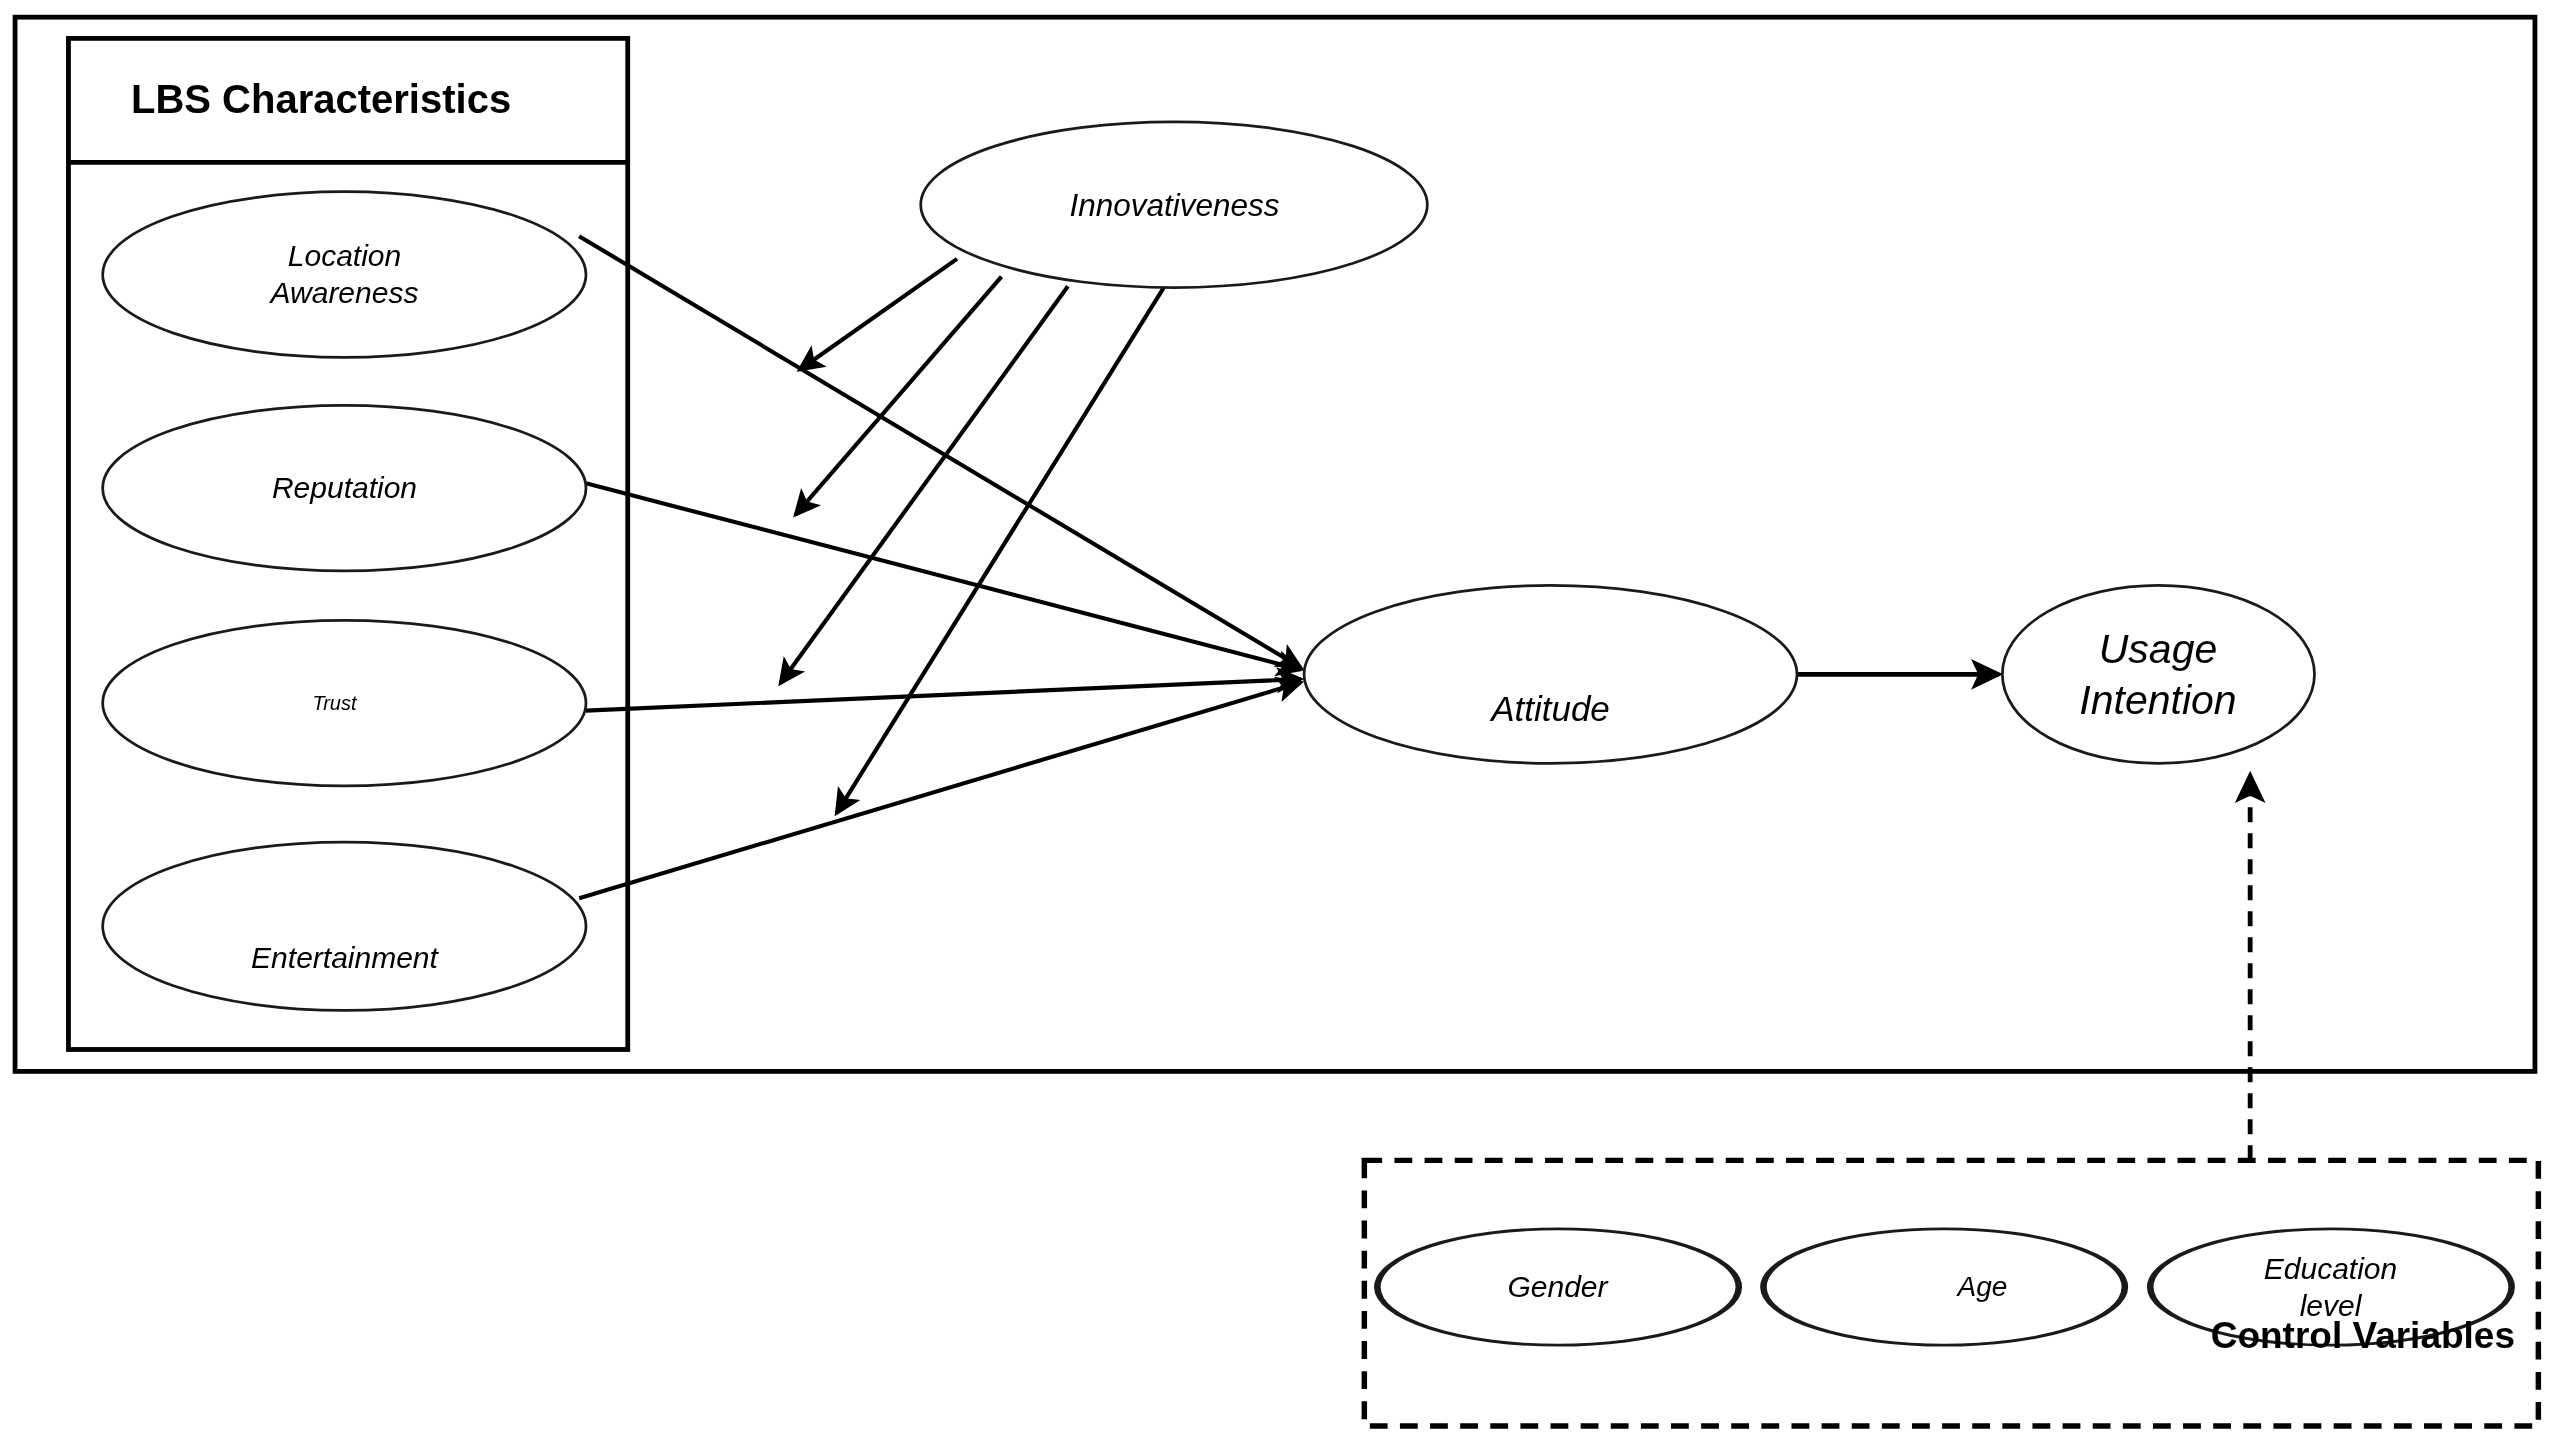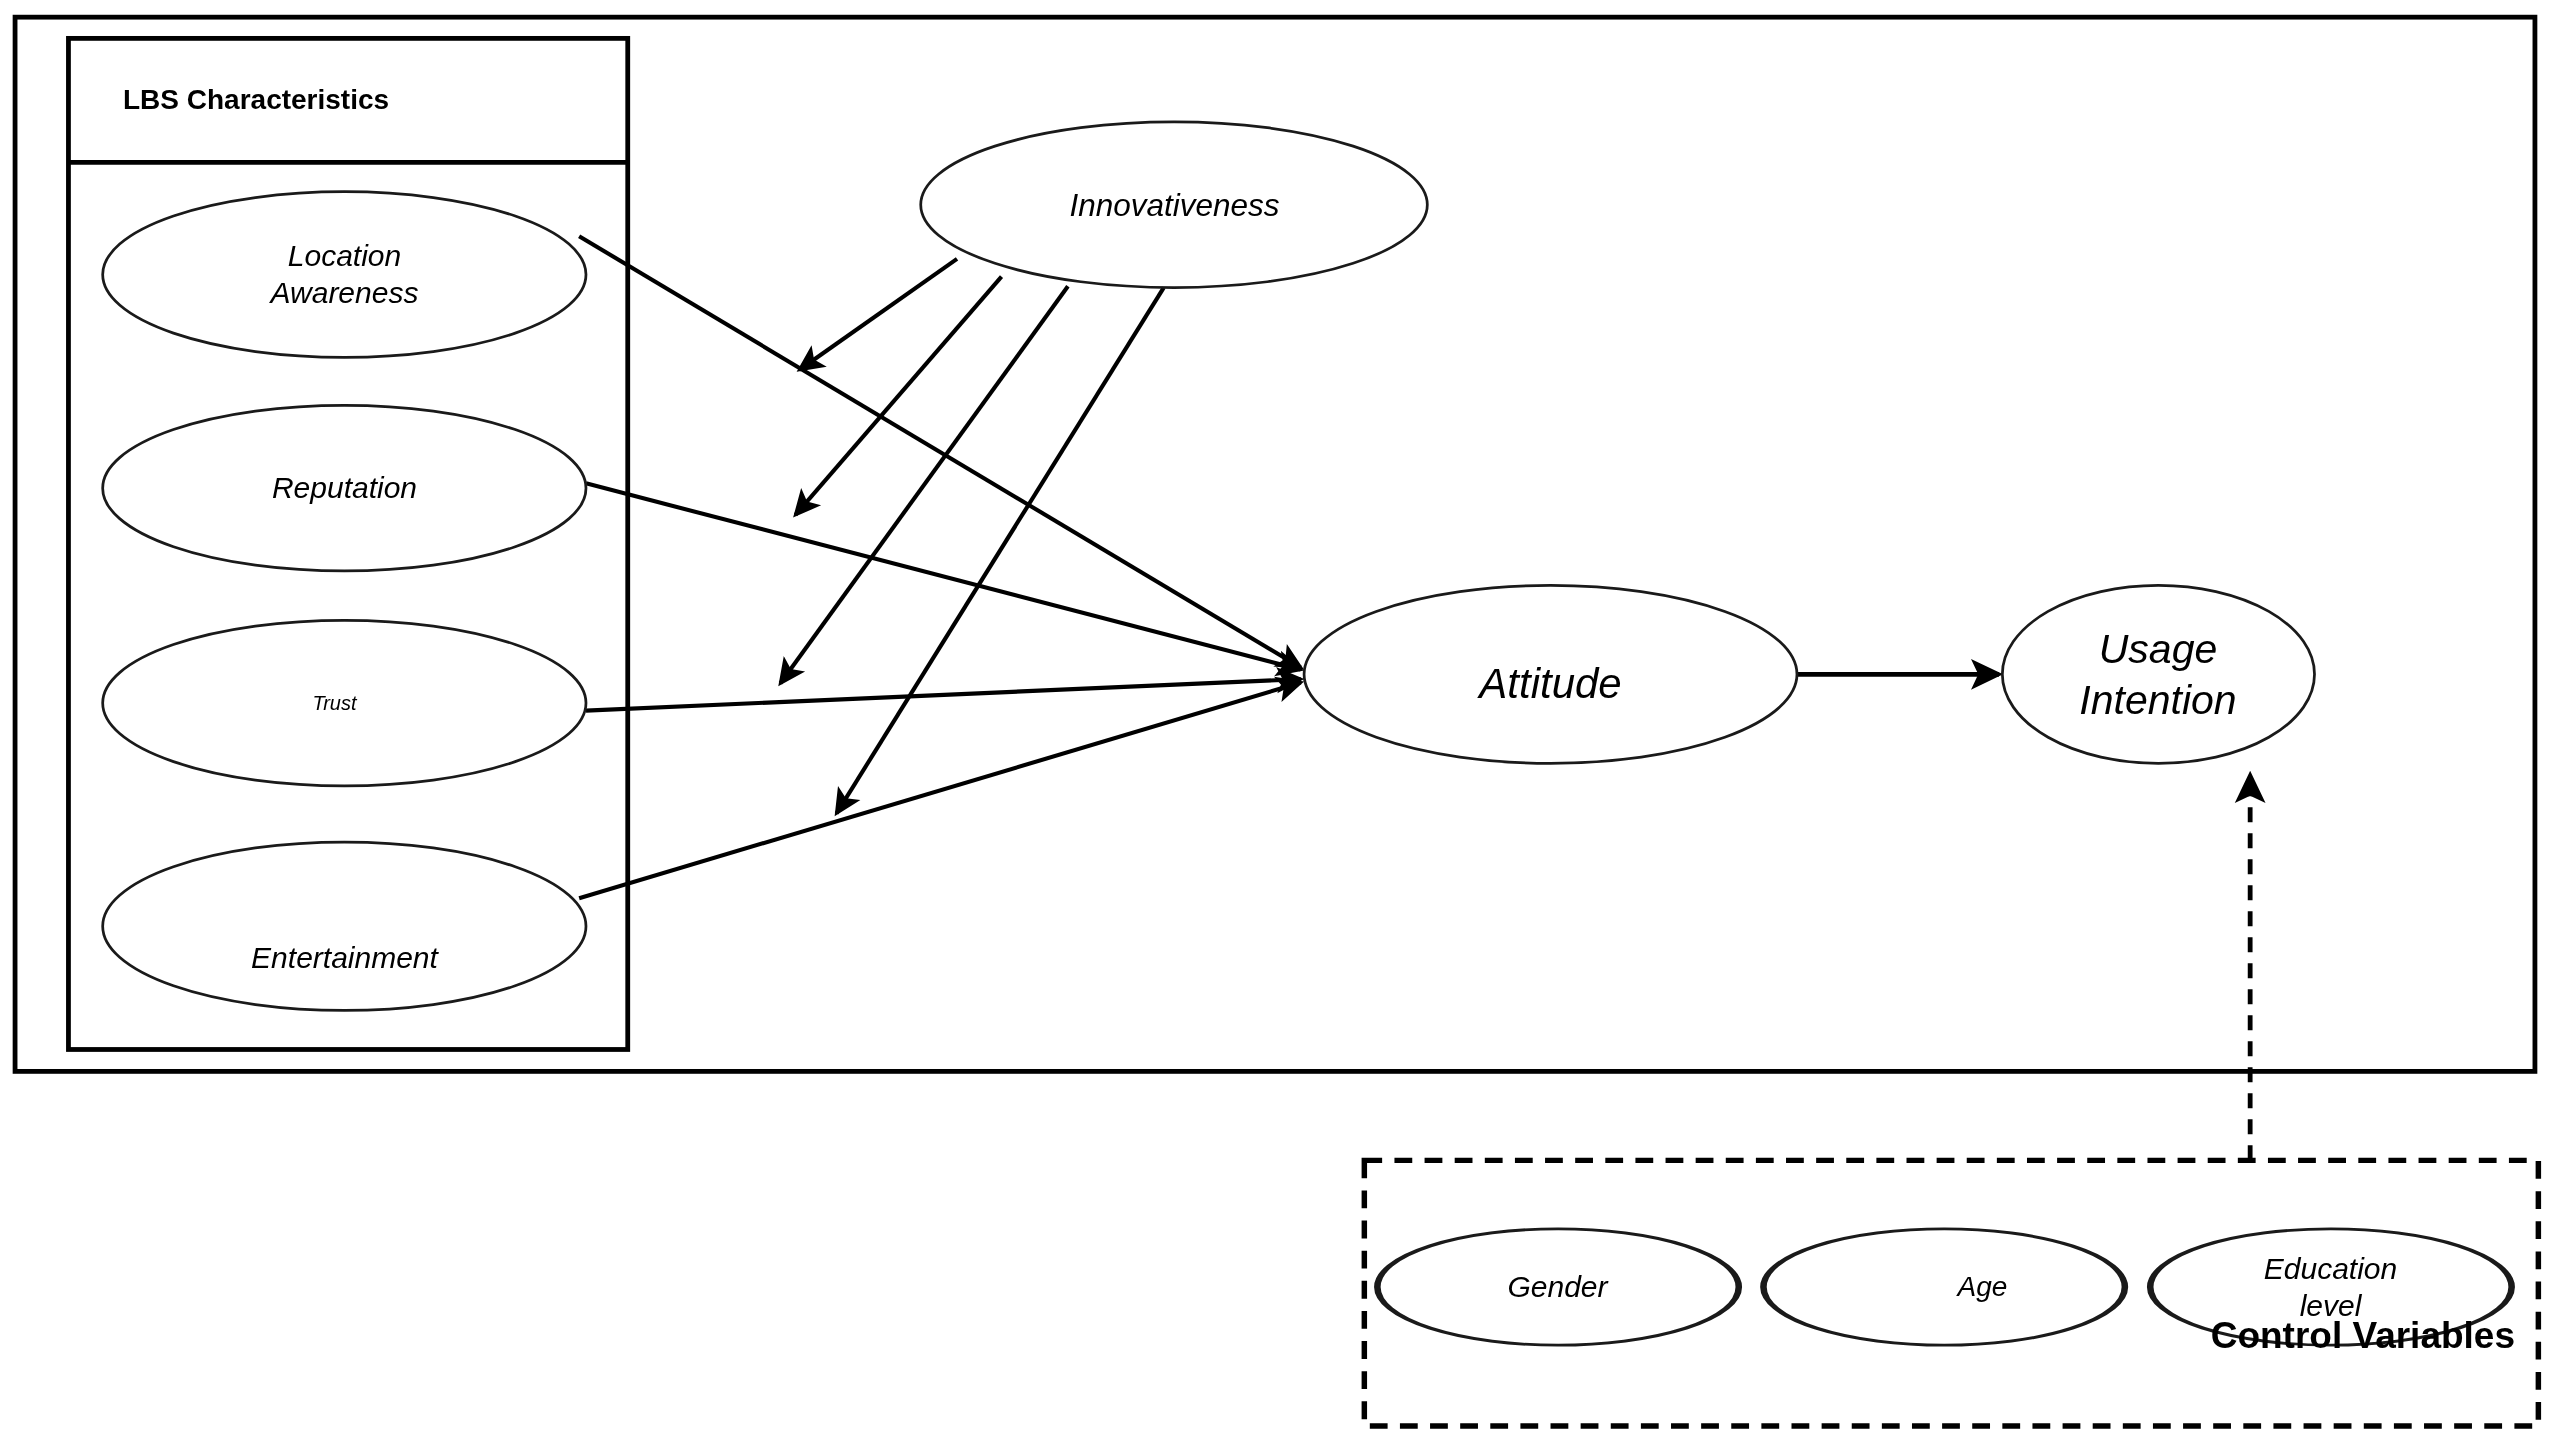--- a/index.html
+++ b/index.html
@@ -77,34 +77,34 @@
 
     <ellipse cx="1715" cy="299" rx="370" ry="121" fill="none" stroke="#1a1a1a" stroke-width="4"></ellipse>
     <ellipse cx="2265" cy="985" rx="360" ry="130" fill="none" stroke="#1a1a1a" stroke-width="4"></ellipse>
     <ellipse cx="3153" cy="985" rx="228" ry="130" fill="none" stroke="#1a1a1a" stroke-width="4"></ellipse>
 
     <ellipse cx="2276" cy="1880" rx="110" ry="85" fill="#ffffff" stroke="#1a1a1a" stroke-width="4" transform="translate(2276,1880) scale(2.40 1.0) translate(-2276,-1880)"></ellipse>
     <ellipse cx="2840" cy="1880" rx="110" ry="85" fill="#ffffff" stroke="#1a1a1a" stroke-width="4" transform="translate(2840,1880) scale(2.40 1.0) translate(-2840,-1880)"></ellipse>
     <ellipse cx="3405" cy="1880" rx="110" ry="85" fill="#ffffff" stroke="#1a1a1a" stroke-width="4" transform="translate(3405,1880) scale(2.40 1.0) translate(-3405,-1880)"></ellipse>
   </svg>
 
-  <div class="box-title" style="left:123px; top:72px; width:479px; height:55px; font-size:28px;">LBS Characteristics</div>
+  <div class="box-title" style="left:131px; top:72px; width:479px; height:55px; font-size:40px;">LBS Characteristics</div>
 
   <div class="node-label" style="left:103px; top:226px; width:483px; height:97px; font-size:30px;">Location
 Awareness</div>
 
   <div class="node-label" style="left:103px; top:446px; width:483px; height:84px; font-size:30px;">Reputation</div>
 
   <div class="node-label" style="left:93px; top:661px; width:483px; height:84px; font-size:20px;">Trust</div>
 
   <div class="node-label" style="left:103px; top:916px; width:483px; height:84px; font-size:30px;">Entertainment</div>
 
   <div class="node-label" style="left:921px; top:163px; width:507px; height:84px; font-size:31.5px;">Innovativeness</div>
 
-  <div class="node-label" style="left:1304px; top:642px; width:493px; height:84px; font-size:42px;">Attitude</div>
+  <div class="node-label" style="left:1304px; top:667px; width:493px; height:84px; font-size:35px;">Attitude</div>
 
   <div class="node-label" style="left:2002px; top:625px; width:312px; height:99px; font-size:41px;">Usage
 Intention</div>
 
   <div class="node-label" style="left:1377px; top:1245px; width:361px; height:84px; font-size:30px;">Gender</div>
 
   <div class="node-label" style="left:1802px; top:1245px; width:361px; height:84px; font-size:28px;">Age</div>
 
   <div class="node-label" style="left:2150px; top:1238px; width:361px; height:99px; font-size:30px;">Education
 level</div>

